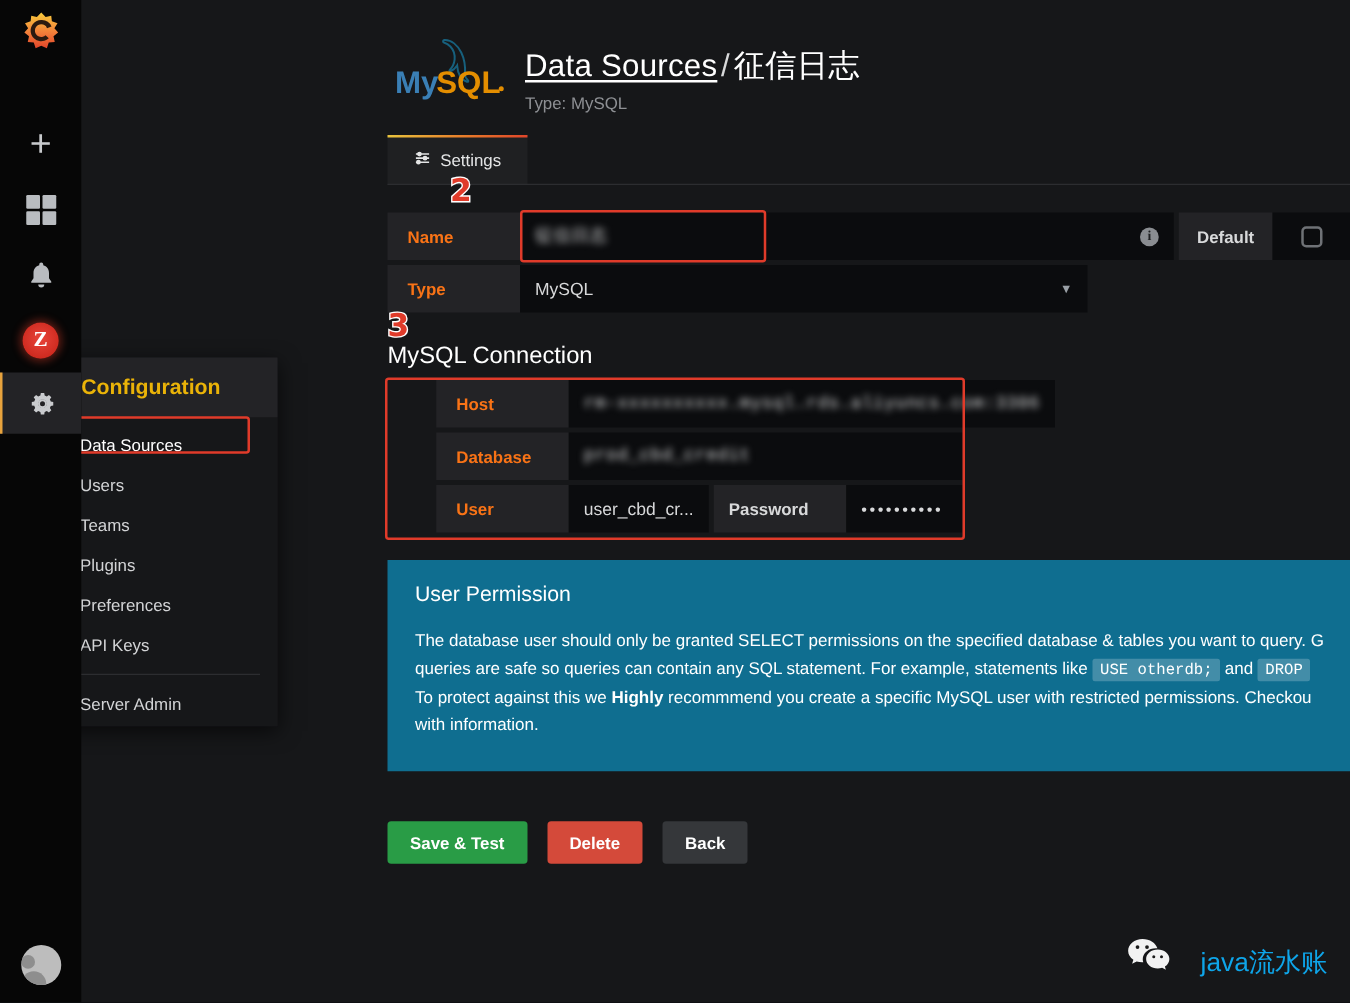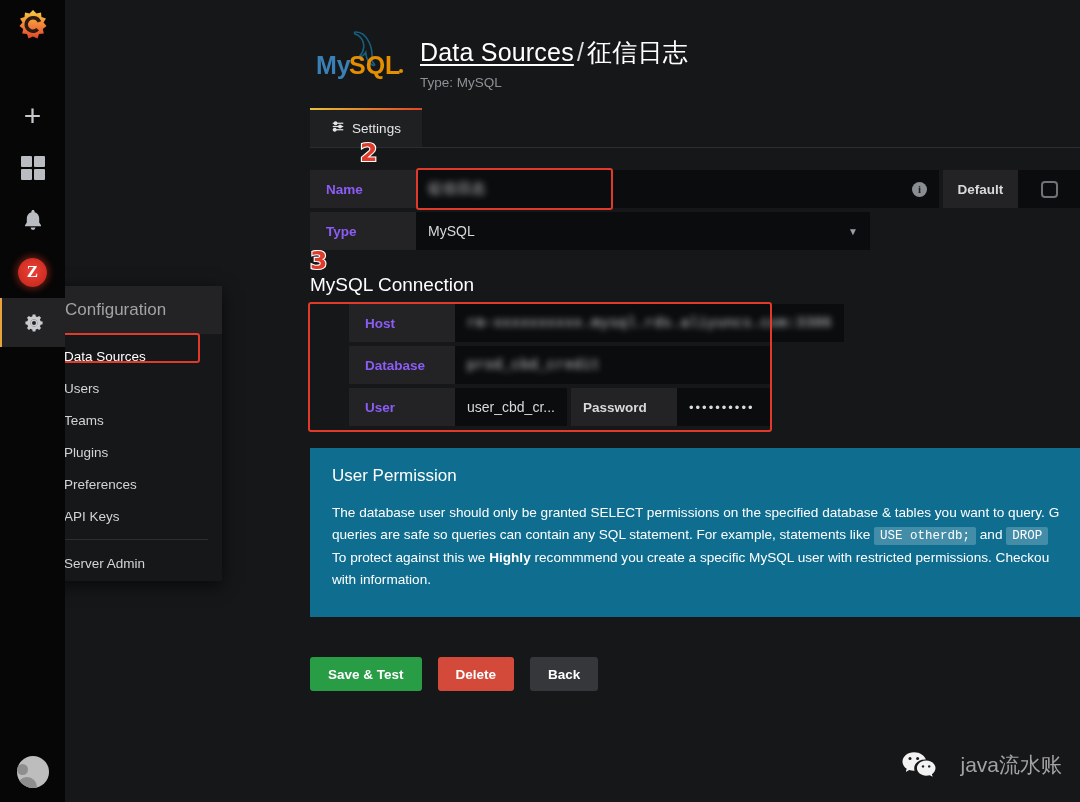--- a/index.html
+++ b/index.html
@@ -53,21 +53,21 @@
     position: absolute; left: 0; top: 286px; width: 222px;
     background: #161719; z-index: 28;
     box-shadow: 0 4px 16px rgba(0,0,0,.65);
   }
   #flyout-header {
     display: flex; align-items: center; height: 48px;
     background: #232326; padding-left: 0;
     border-left: 2px solid #e8a33d;
   }
   #flyout-header .gear-slot { width: 63px; display:flex; align-items:center; justify-content:center; }
-  #flyout-title { color: #a3a3a3; font-size: 17px; font-weight: 400; }
+  #flyout-title { color: #eab308; font-size: 17px; font-weight: 700; }
   .menu-list { padding: 6px 0 2px 0; background:#161719; }
   .menu-item {
     display: flex; align-items: center; height: 32px;
     padding-left: 38px; color: #d3d4d6; font-size: 13.5px;
     position: relative;
   }
   .menu-item .mi-ico { width: 26px; display:flex; align-items:center; color:#c6c8cb; }
   .menu-item.active { color: #ffffff; }
   .menu-sep { height: 1px; background: #2c2d30; margin: 7px 14px 7px 14px; }
   #hl-datasources {
@@ -98,21 +98,21 @@
     background: linear-gradient(90deg, #e8c33d 0%, #e87c2a 55%, #e0452a 100%);
   }
   #tabbar-rule { position: absolute; left: 0; right: -250px; bottom: 0; height: 1px; background: #2c2d30; }
 
   .form-area { margin-left: 245px; width: 770px; }
 
   .frow { display: flex; margin-bottom: 4px; }
   .flabel {
     width: 106px; flex: none; background: #232326;
     display: flex; align-items: center; padding-left: 16px;
-    color: #8b5cf6; font-size: 13.5px; font-weight: 600; height: 38px;
+    color: #f97316; font-size: 13.5px; font-weight: 600; height: 38px;
   }
   .finput {
     background: #0b0c0e; height: 38px; display: flex; align-items: center;
     padding: 0 12px; color: #d8d9da; font-size: 14px; flex: 1; position: relative;
   }
   .finput.sel { justify-content: space-between; }
   .caret { color: #9aa0a6; font-size: 10px; }
   .info-dot {
     width: 15px; height: 15px; border-radius: 50%; background: #8a8d91;
     color: #1f2022; font-size: 11px; font-weight: bold;
@@ -165,22 +165,22 @@
   
   #btnrow { margin-left: 245px; margin-top: 40px; display: flex; gap: 16px; }
   .btn { height: 34px; border-radius: 3px; display:flex; align-items:center; justify-content:center;
          font-size: 13.5px; font-weight: bold; color: #fff; padding: 0 18px; }
   #btn-save { background: #299c46; }
   #btn-delete { background: #d44a3a; }
   #btn-back { background: #35373a; }
 
   
   #watermark {
-    position: absolute; right: 18px; bottom: 18px; display:flex; align-items:flex-start; gap: 24px;
-    color: #a3a3a3; font-size: 21px; z-index: 20;
+    position: absolute; right: 18px; bottom: 18px; display:flex; align-items:flex-end; gap: 24px;
+    color: #0ea5e9; font-size: 21px; z-index: 20;
   }
   #watermark .wm-text { font-family: "Liberation Sans", sans-serif; }
 </style>
 </head>
 <body>
 
 <div id="app">
 
   <div id="rail">
     <div class="rail-logo">

